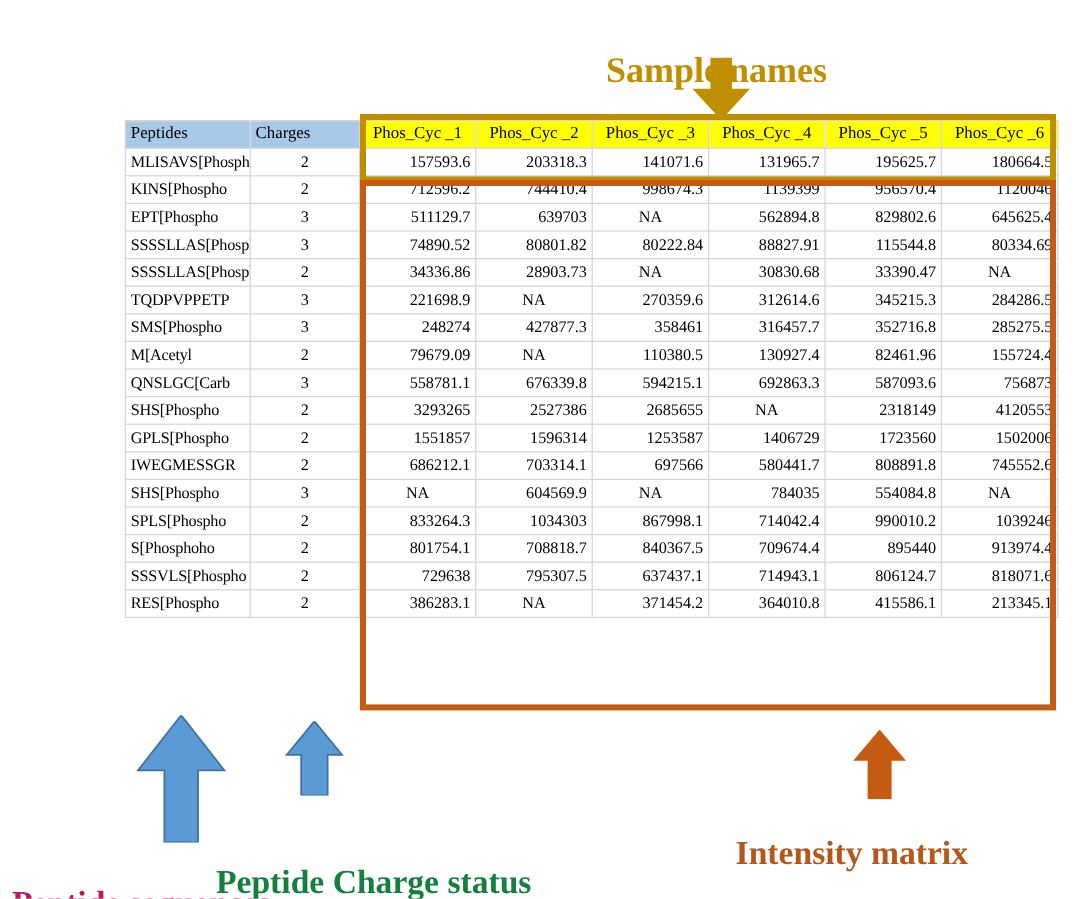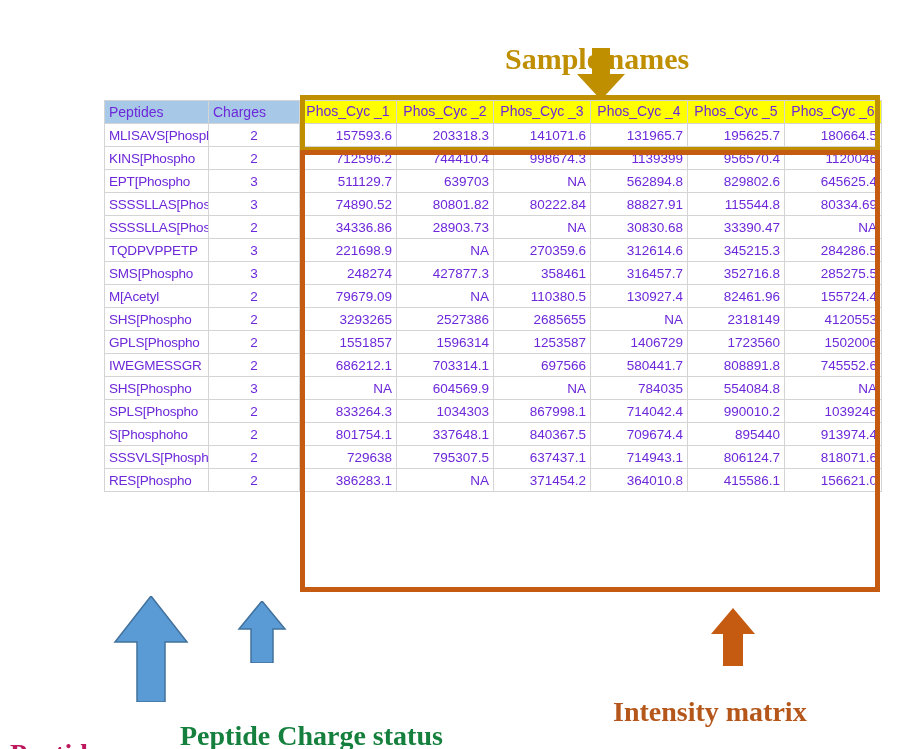--- a/index.html
+++ b/index.html
@@ -57,23 +57,23 @@
   #intensity-matrix-arrow { left: 709px; top: 608px; }
 
   
   #spreadsheet {
     position: absolute;
     left: 104px;
     top: 100px;
     width: 759px;
     border-collapse: collapse;
     table-layout: fixed;
-    font-family: Liberation Sans, sans-serif;
+    font-family: Liberation Serif, serif;
     font-size: 13.5px;
-    color: #6d28d9;
+    color: #000000;
     background: #ffffff;
   }
   #spreadsheet td, #spreadsheet th {
     border: 1px solid #d4d4d4;
     height: 23px;
     padding: 0 4px;
     overflow: hidden;
     white-space: nowrap;
     font-weight: normal;
     box-sizing: border-box;
@@ -100,21 +100,21 @@
   col.c-pep     { width: 104px; }
   col.c-chg     { width: 91px;  }
   col.c-sample  { width: 97px;  }
 
   td.pep {
     text-align: left;
     letter-spacing: -0.2px;
   }
   td.chg { text-align: center; }
   td.val { text-align: right; }
-  td.na  { text-align: right; }
+  td.na  { text-align: center; }
 
   
   #sample-names-box {
     position: absolute;
     left: 300px;
     top: 95px;
     width: 580px;
     height: 57px;
     border: 5px solid #bf8f00;
     box-sizing: border-box;
@@ -246,20 +246,30 @@
         <td class="pep">M[Acetyl</td>
         <td class="chg">2</td>
         <td class="val">79679.09</td>
         <td class="na">NA</td>
         <td class="val">110380.5</td>
         <td class="val">130927.4</td>
         <td class="val">82461.96</td>
         <td class="val">155724.4</td>
       </tr>
       <tr>
+        <td class="pep">QNSLGC[Carb</td>
+        <td class="chg">3</td>
+        <td class="val">558781.1</td>
+        <td class="val">676339.8</td>
+        <td class="val">594215.1</td>
+        <td class="val">692863.3</td>
+        <td class="val">587093.6</td>
+        <td class="val">756873</td>
+      </tr>
+      <tr>
         <td class="pep">SHS[Phospho</td>
         <td class="chg">2</td>
         <td class="val">3293265</td>
         <td class="val">2527386</td>
         <td class="val">2685655</td>
         <td class="na">NA</td>
         <td class="val">2318149</td>
         <td class="val">4120553</td>
       </tr>
       <tr>
@@ -299,21 +309,21 @@
         <td class="val">1034303</td>
         <td class="val">867998.1</td>
         <td class="val">714042.4</td>
         <td class="val">990010.2</td>
         <td class="val">1039246</td>
       </tr>
       <tr>
         <td class="pep">S[Phosphoho</td>
         <td class="chg">2</td>
         <td class="val">801754.1</td>
-        <td class="val">337648.1</td>
+        <td class="val">708818.7</td>
         <td class="val">840367.5</td>
         <td class="val">709674.4</td>
         <td class="val">895440</td>
         <td class="val">913974.4</td>
       </tr>
       <tr>
         <td class="pep">SSSVLS[Phospho</td>
         <td class="chg">2</td>
         <td class="val">729638</td>
         <td class="val">795307.5</td>
@@ -323,21 +333,21 @@
         <td class="val">818071.6</td>
       </tr>
       <tr>
         <td class="pep">RES[Phospho</td>
         <td class="chg">2</td>
         <td class="val">386283.1</td>
         <td class="na">NA</td>
         <td class="val">371454.2</td>
         <td class="val">364010.8</td>
         <td class="val">415586.1</td>
-        <td class="val">156621.0</td>
+        <td class="val">213345.1</td>
       </tr>
     </tbody>
 </table>
 
 <div id="sample-names-box"></div>
 <div id="intensity-matrix-box"></div>
 
 <div class="arrow" id="peptide-sequences-arrow">
   <svg width="76" height="106" viewBox="0 0 76 106">
     <polygon points="38,0 74,46 52,46 52,106 24,106 24,46 2,46" fill="#5b9bd5" stroke="#41719c" stroke-width="1.5"></polygon>

